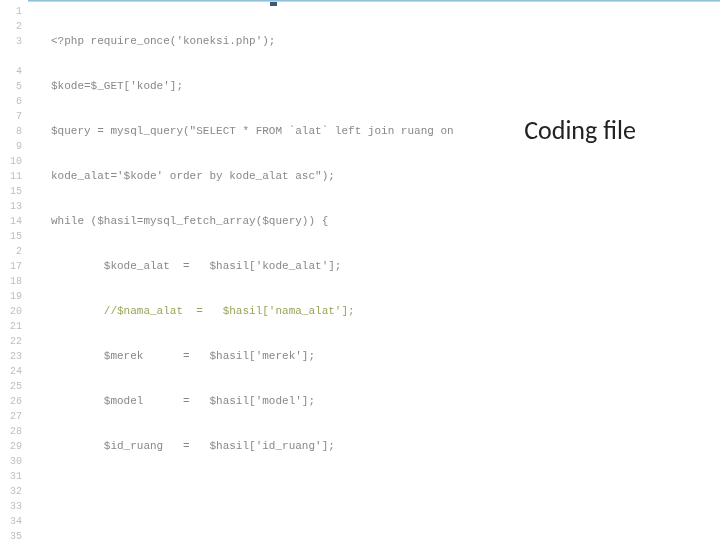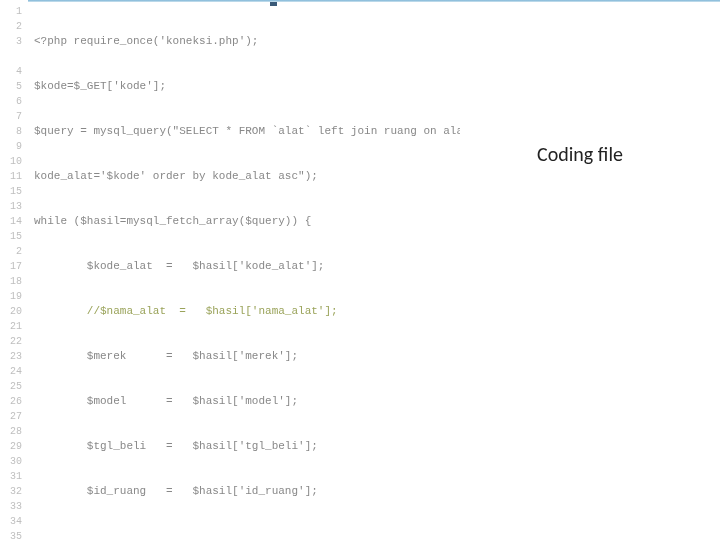--- a/index.html
+++ b/index.html
@@ -30,42 +30,42 @@
     line-height: 15px;
     font-size: 10px;
   }
   .code {
     flex: 1;
     padding: 4px 0 0 6px;
     color: #888;
     line-height: 15px;
     white-space: pre;
     position: relative;
+    margin-left: 17px;
   }
   .line { height: 15px; }
   .com  { color: #9aa35a; }
 
   .caption-box {
     position: absolute;
     top: 90px;
     left: 460px;
     width: 240px;
     height: 80px;
     background: #ffffff;
     display: flex;
     align-items: center;
     justify-content: center;
     text-align: center;
     font-family: Calibri, Arial, sans-serif;
-    font-size: 20px;
+    font-size: 26px;
     color: #222;
     line-height: 1.25;
     padding: 4px;
     box-sizing: border-box;
-    margin-top: 24px;
   }
   
   .top-border {
     position: absolute;
     top: 0; left: 0; right: 0;
     height: 2px;
     background: linear-gradient(#7cb4d6, #cfe4ef);
   }
   .cursor-mark {
     position: absolute;
@@ -125,21 +125,20 @@
   <div class="code">
     <div class="line">&lt;?php require_once('koneksi.php');</div>
     <div class="line">$kode=$_GET['kode'];</div>
     <div class="line">$query = mysql_query("SELECT * FROM `alat` left join ruang on alat.id_ruang=ruang.id WHERE</div>
     <div class="line">kode_alat='$kode' order by kode_alat asc");</div>
     <div class="line">while ($hasil=mysql_fetch_array($query)) {</div>
     <div class="line">        $kode_alat  =   $hasil['kode_alat'];</div>
     <div class="line com">        //$nama_alat  =   $hasil['nama_alat'];</div>
     <div class="line">        $merek      =   $hasil['merek'];</div>
     <div class="line">        $model      =   $hasil['model'];</div>
-    <div class="line">        $tgl_beli   =   $hasil['tgl_beli'];</div>
     <div class="line">        $id_ruang   =   $hasil['id_ruang'];</div>
     
     
     
     
     
     
     
     
     

